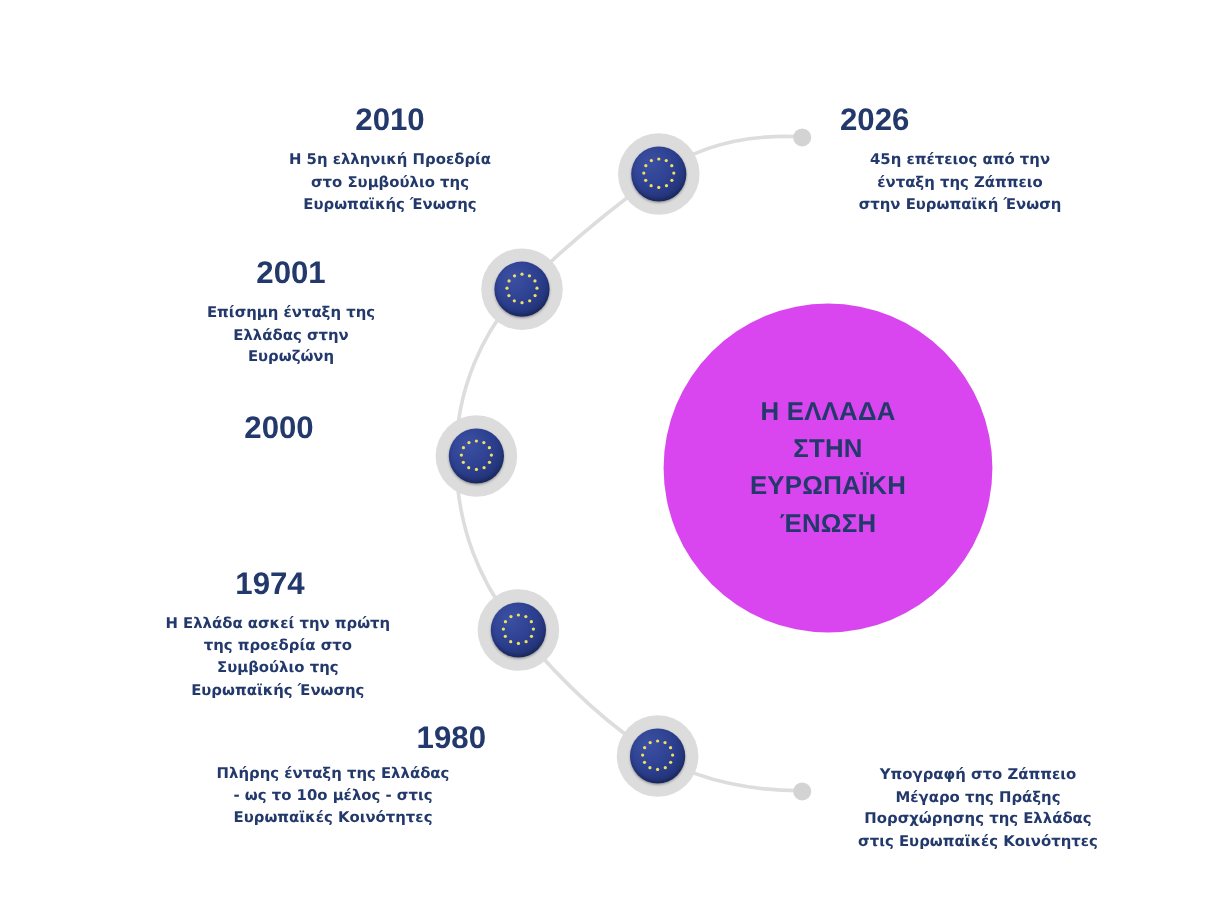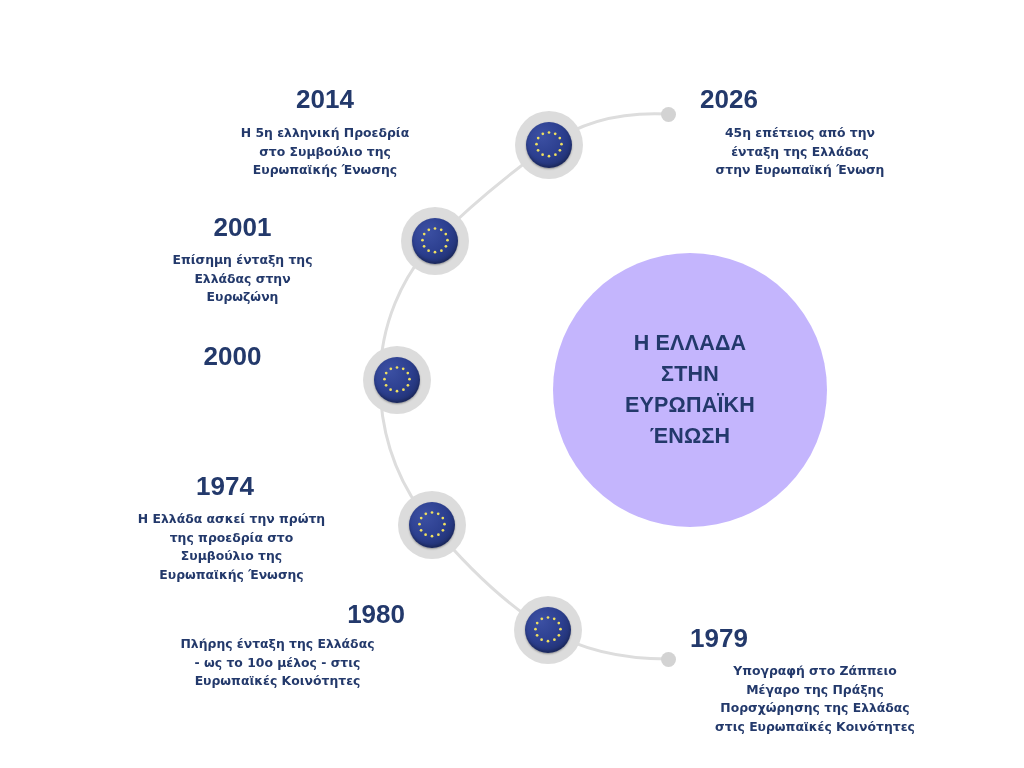--- a/index.html
+++ b/index.html
@@ -25,21 +25,21 @@
     height: 768px;
   }
   
   .hub {
     position: absolute;
     left: 553px;
     top: 253px;
     width: 274px;
     height: 274px;
     border-radius: 50%;
-    background: #c4b5fd;
+    background: #d946ef;
     display: flex;
     align-items: center;
     justify-content: center;
   }
   .hub-text {
     color: #23396b;
     font-family: "Liberation Sans", sans-serif;
     font-weight: bold;
     font-size: 21.5px;
     line-height: 1.45;
@@ -223,26 +223,26 @@
       </svg>
     </div>
   </div>
 
   <div class="endcap" style="left:661px; top:107px;"></div>
   <div class="endcap" style="left:661px; top:652px;"></div>
 
   <div class="block" style="left:700px; top:86px; width:240px;">
     <div class="year ta-left">2026</div>
     <div class="caption ta-center" style="margin-top:12px; width:200px;">45η επέτειος από την
-ένταξη της Ελλάδας
+ένταξη της Ζάππειο
 στην Ευρωπαϊκή Ένωση</div>
   </div>
 
   <div class="block" style="left:225px; top:86px; width:215px;">
-    <div class="year ta-center" style="width:200px;">2014</div>
+    <div class="year ta-center" style="width:200px;">2010</div>
     <div class="caption ta-center" style="margin-top:12px; width:200px;text-align:center;">Η 5η ελληνική Προεδρία
 στο Συμβούλιο  της
 Ευρωπαϊκής Ένωσης</div>
   </div>
 
   <div class="block" style="left:155px; top:214px; width:200px;">
     <div class="year ta-center" style="width:175px;">2001</div>
     <div class="caption ta-center" style="margin-top:11px; width:175px;">Επίσημη ένταξη της
 Ελλάδας στην
 Ευρωζώνη</div>
@@ -261,20 +261,19 @@
   </div>
 
   <div class="block" style="left:150px; top:601px; width:255px;">
     <div class="year ta-right" style="width:255px;">1980</div>
     <div class="caption ta-center" style="margin-top:8px; width:255px;">Πλήρης ένταξη της Ελλάδας
 - ως το 10ο μέλος - στις
 Ευρωπαϊκές Κοινότητες</div>
   </div>
 
   <div class="block" style="left:690px; top:625px; width:250px;">
-    <div class="year ta-left">1979</div>
     <div class="caption ta-center" style="margin-top:11px; width:250px;">Υπογραφή στο Ζάππειο
 Μέγαρο της Πράξης
 Πορσχώρησης της Ελλάδας
 στις Ευρωπαϊκές Κοινότητες</div>
   </div>
 
 </div>
 
 </body></html>

